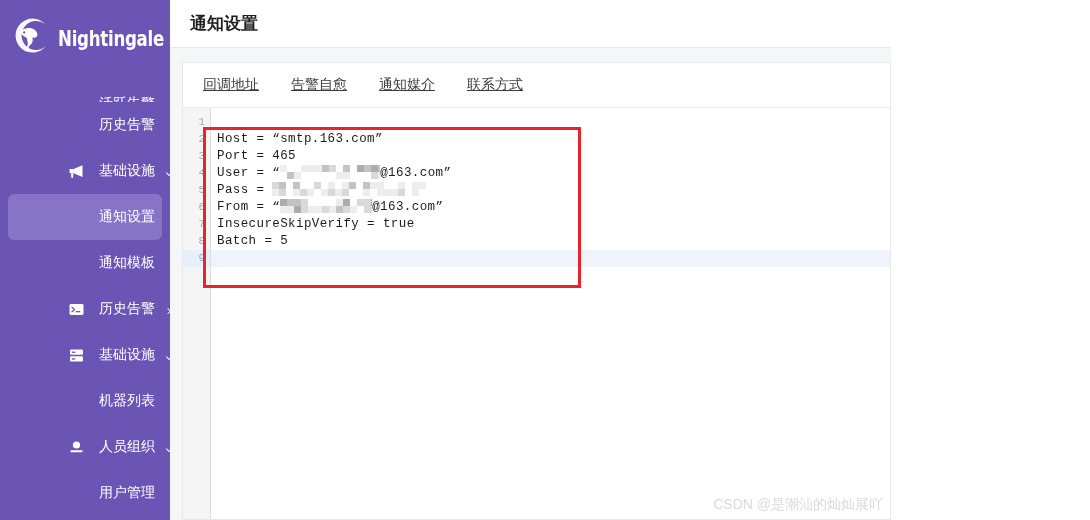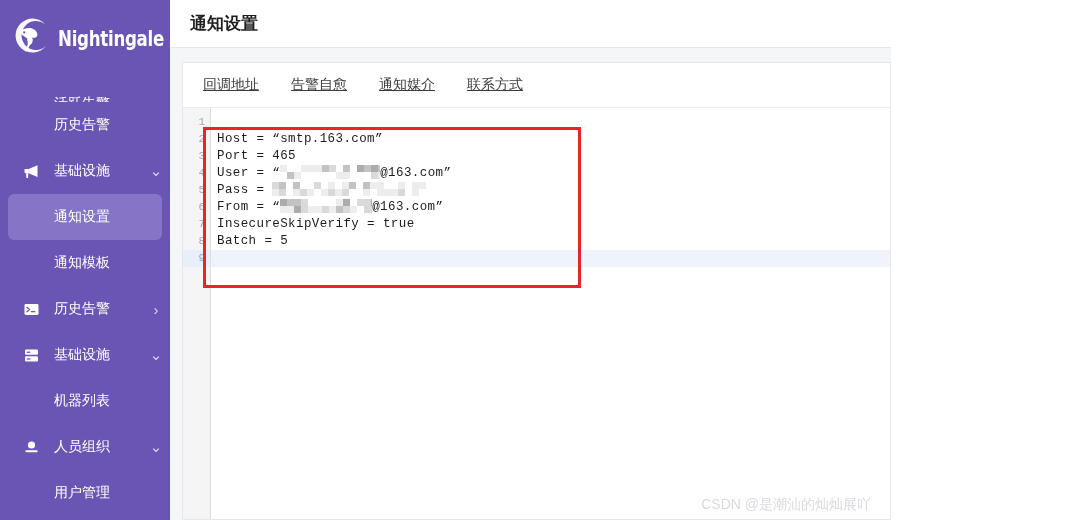--- a/index.html
+++ b/index.html
@@ -37,20 +37,21 @@
     transform-origin: left center;
   }
   .nav { position: relative; }
   .nav-item {
     height: 46px;
     display: flex; align-items: center;
     color: #ffffff;
     font-size: 14px;
     position: relative;
     cursor: pointer;
+    padding-left: 45px;
   }
   .nav-item.cut { height: 24px; align-items: flex-end; overflow: hidden; }
   .nav-item.cut .nav-label { position: relative; top: 11px; }
   .nav-icon {
     width: 34px; flex: 0 0 34px;
     display: flex; align-items: center; justify-content: center;
     margin-left: 14px;
   }
   .nav-icon.empty { visibility: hidden; }
   .nav-label { flex: 1 1 auto; padding-left: 6px; white-space: nowrap; }
@@ -170,21 +171,21 @@
   }
   
   .annot-box {
     position: absolute;
     border: 3px solid #e8232a;
     pointer-events: none;
     z-index: 5;
   }
   .watermark {
     position: absolute;
-    right: 20px; bottom: 6px;
+    right: 8px; bottom: 6px;
     font-size: 14px;
     color: #d9dade;
     white-space: nowrap;
     z-index: 6;
   }
 </style>
 </head>
 <body>
 
 <div id="app">

